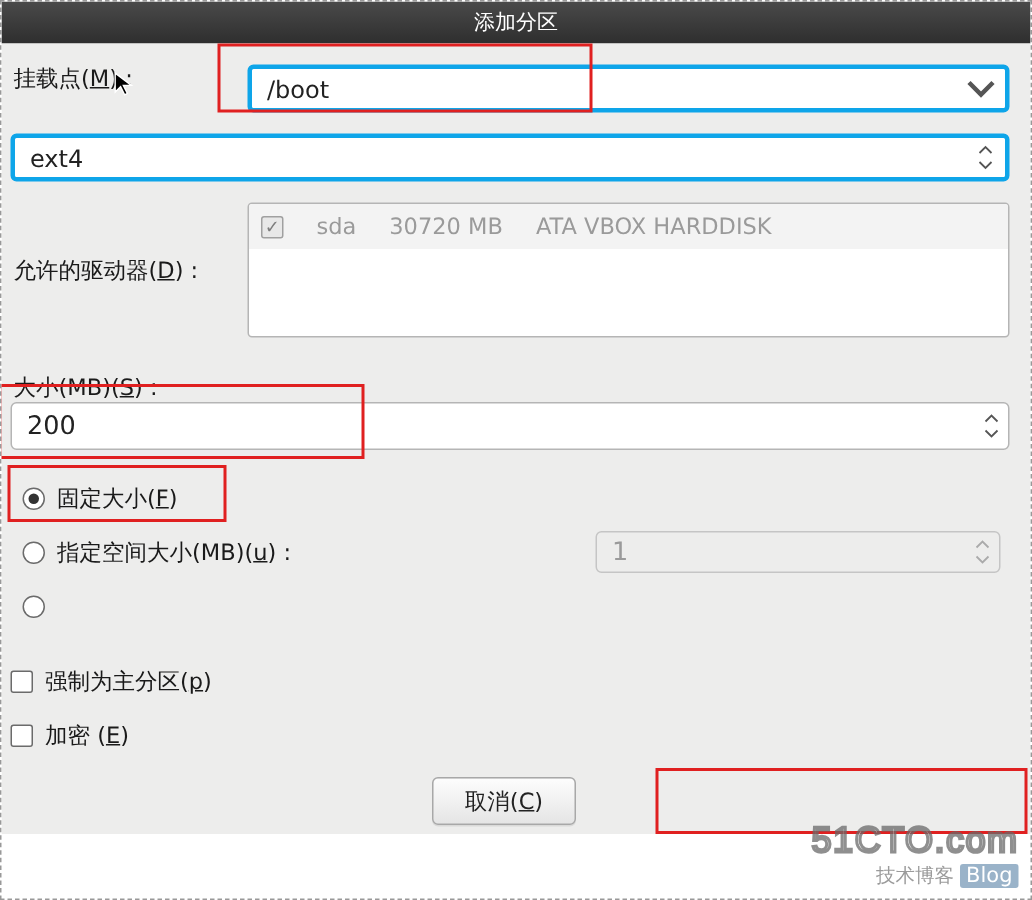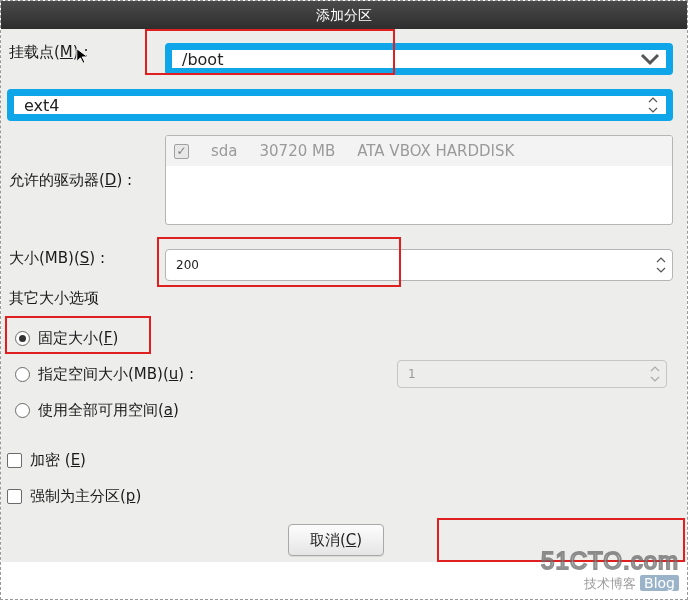--- a/index.html
+++ b/index.html
@@ -38,21 +38,21 @@
   }
   .field-col {
     flex: 1;
     padding-right: 8px;
   }
   .underline { text-decoration: underline; }
   .combo {
     width: 100%;
     height: 32px;
     background: #ffffff;
-    border: 7px solid #0ea5e9;
+    border: 3px solid #0ea5e9;
     border-radius: 4px;
     display: flex;
     align-items: center;
     padding: 0 6px 0 10px;
     font-size: 16px;
     color: #222;
     box-shadow: inset 0 1px 0 #fff;
   }
   .combo-text { flex: 1; }
   .combo-btn {
@@ -109,21 +109,21 @@
 
   .spin-entry {
     width: 100%;
     height: 32px;
     border: 1px solid #b5b5b5;
     border-radius: 4px;
     display: flex;
     align-items: center;
     background: #ffffff;
     padding: 0 4px 0 10px;
-    font-size: 12px;
+    font-size: 17px;
     color: #222;
   }
   .spin-entry .val { flex: 1; }
   .spin-entry.disabled {
     background: #ededec;
     color: #9a9a9a;
     border-color: #c5c5c5;
   }
 
   .group-title {
@@ -278,21 +278,21 @@
         <div class="drive-row">
           <span class="chk">✓</span>
           <span>sda</span>
           <span>30720 MB</span>
           <span>ATA VBOX HARDDISK</span>
         </div>
       </div>
     </div>
   </div>
 
-  <div class="row" style="margin-bottom:8px;">
+  <div class="row" style="margin-bottom:8px;flex-direction:column;">
     <div class="label-col">
       <span>大小(MB)(</span><span class="underline">S</span><span>) :</span>
     </div>
     <div class="field-col hl-wrap">
       <div class="hl-abs" style="left:-8px; top:-12px; width:244px; height:50px;"></div>
       <div class="spin-entry">
         <span class="val">200</span>
         <div class="spinner-btns">
           <span class="sp">
               <svg viewBox="0 0 10 6">
@@ -302,23 +302,20 @@
           <span class="sp">
               <svg viewBox="0 0 10 6">
                 <path d="M1 1 L5 5 L9 1" stroke="#555" stroke-width="1.2" fill="none"></path>
               </svg>
             </span>
         </div>
       </div>
     </div>
   </div>
 
-  <div class="group-title">
-    <span>其它大小选项</span>
-  </div>
   <div class="group-box hl-wrap">
     <div class="hl-abs" style="left:-2px; top:2px; width:146px; height:38px;"></div>
 
     <div class="radio-row">
       <span class="radio checked"></span>
       <span>
         <span>固定大小(</span><span class="underline">F</span><span>)</span>
       </span>
     </div>
 
@@ -339,39 +336,36 @@
               <svg viewBox="0 0 10 6">
                 <path d="M1 1 L5 5 L9 1" stroke="#aaa" stroke-width="1.2" fill="none"></path>
               </svg>
             </span>
         </div>
       </div>
     </div>
 
     <div class="radio-row">
       <span class="radio"></span>
-      <span>
-        <span>使用全部可用空间(</span><span class="underline">a</span><span>)</span>
-      </span>
     </div>
   </div>
 
   <div style="height:8px;"></div>
+
+  <div class="check-row">
+    <span class="chkbox"></span>
+    <span>
+      <span>强制为主分区(</span><span class="underline">p</span><span>)</span>
+    </span>
+  </div>
 
   <div class="check-row">
     <span class="chkbox"></span>
     <span>
       <span>加密  (</span><span class="underline">E</span><span>)</span>
-    </span>
-  </div>
-
-  <div class="check-row">
-    <span class="chkbox"></span>
-    <span>
-      <span>强制为主分区(</span><span class="underline">p</span><span>)</span>
     </span>
   </div>
 
   <div class="buttons-row hl-wrap">
     <div class="hl-abs" style="right:-4px; top:4px; width:248px; height:44px;"></div>
     <div class="btn">
       <span>取消(</span>
         <span class="underline">C</span>
         <span>)</span>
     </div>

